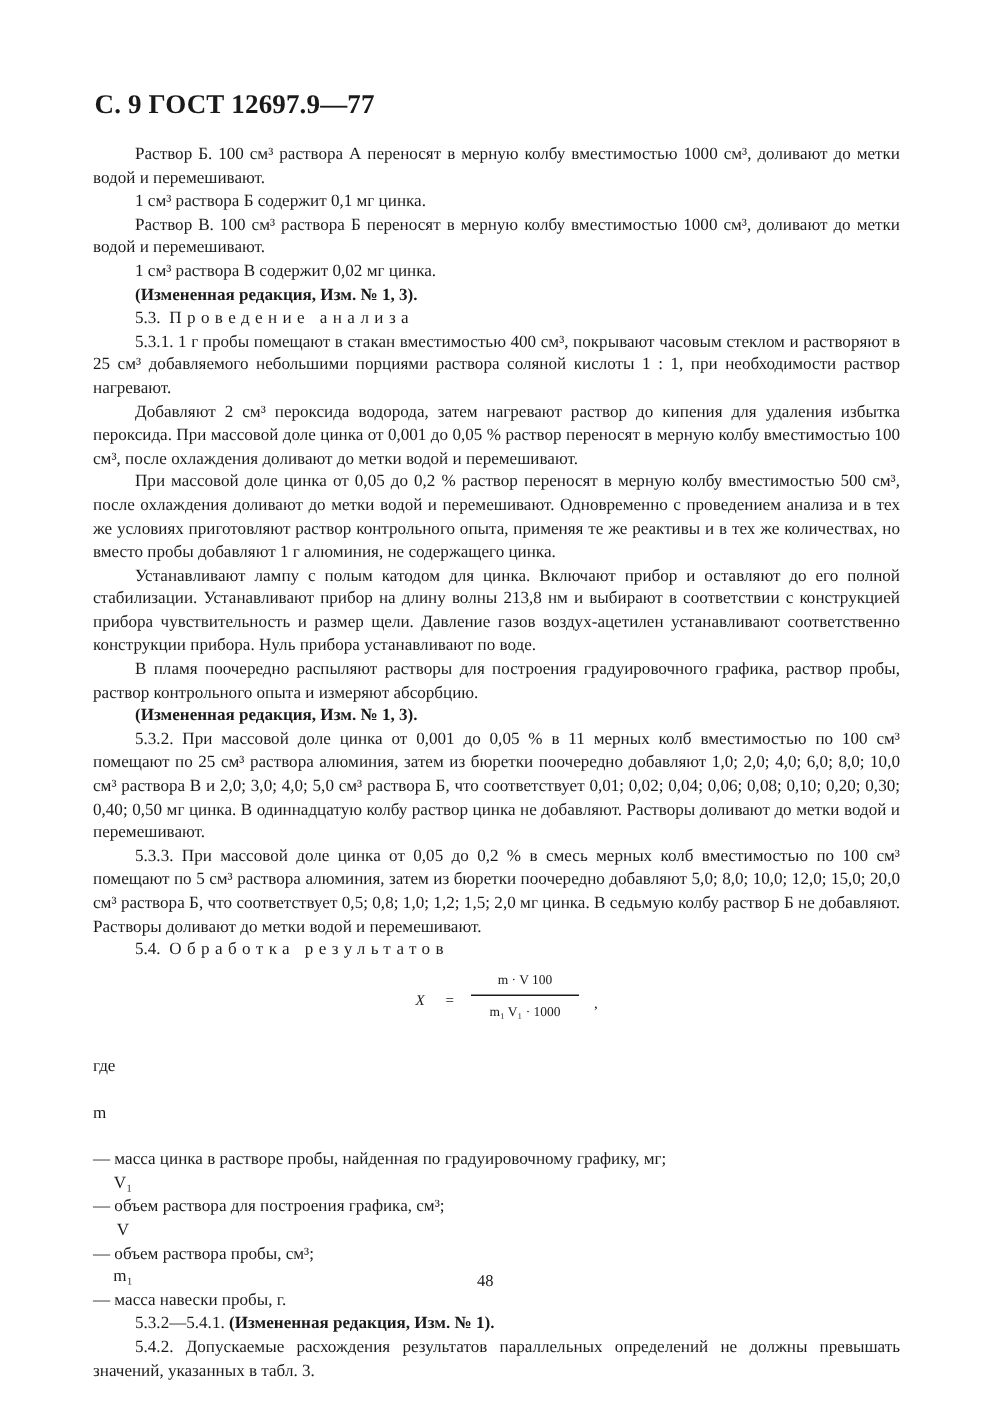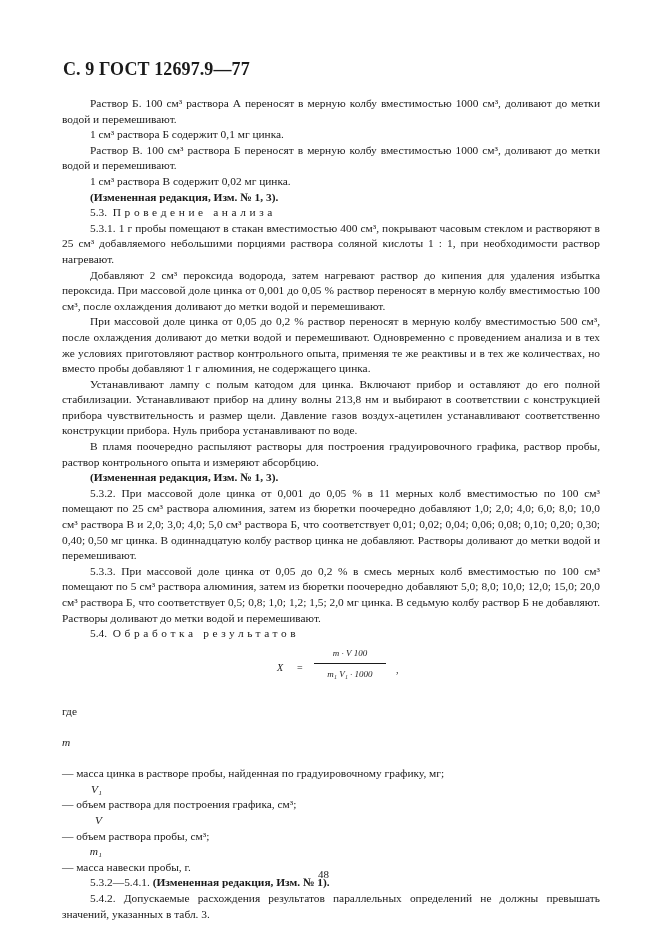--- a/index.html
+++ b/index.html
@@ -11,24 +11,24 @@
   .p { margin:0; text-indent:28px; }
   .b { font-weight:bold; }
   .sp { letter-spacing:3.6px; }
   .formula { position:relative; height:62px; }
   .fx { position:absolute; left:215px; top:18px; font-style:italic; font-size:10px; }
   .feq { position:absolute; left:235px; top:18px; font-size:10px; }
   .frac { position:absolute; left:252px; top:4px; width:72px; text-align:center; font-size:9px; }
   .frac .num { border-bottom:0.8px solid #1a1a1a; padding-bottom:2px; }
   .frac .den { padding-top:3px; }
   .fcomma { position:absolute; left:334px; top:20px; font-size:10px; }
-  .it { font-style:italic; }
+  .it { }
   .def { margin:0; display:flex;flex-direction:column; }
-  .def .sym { width:40px; text-align:right; padding-right:3px; }
-  .pagenum { position:absolute; left:318px; top:848px; font-size:11px;margin-top:20px; }
+  .def .sym { width:40px; text-align:center; padding-right:3px; }
+  .pagenum { position:absolute; left:318px; top:848px; font-size:11px; }
 </style>
 </head>
 <body>
 
 <div class="page">
   <div class="header">С. 9 ГОСТ 12697.9—77</div>
 
   <div class="body">
     <p class="p">Раствор Б. 100 см³ раствора А переносят в мерную колбу вместимостью 1000 см³, доливают до метки водой и перемешивают.</p>
     <p class="p">1 см³ раствора Б содержит 0,1 мг цинка.</p>

